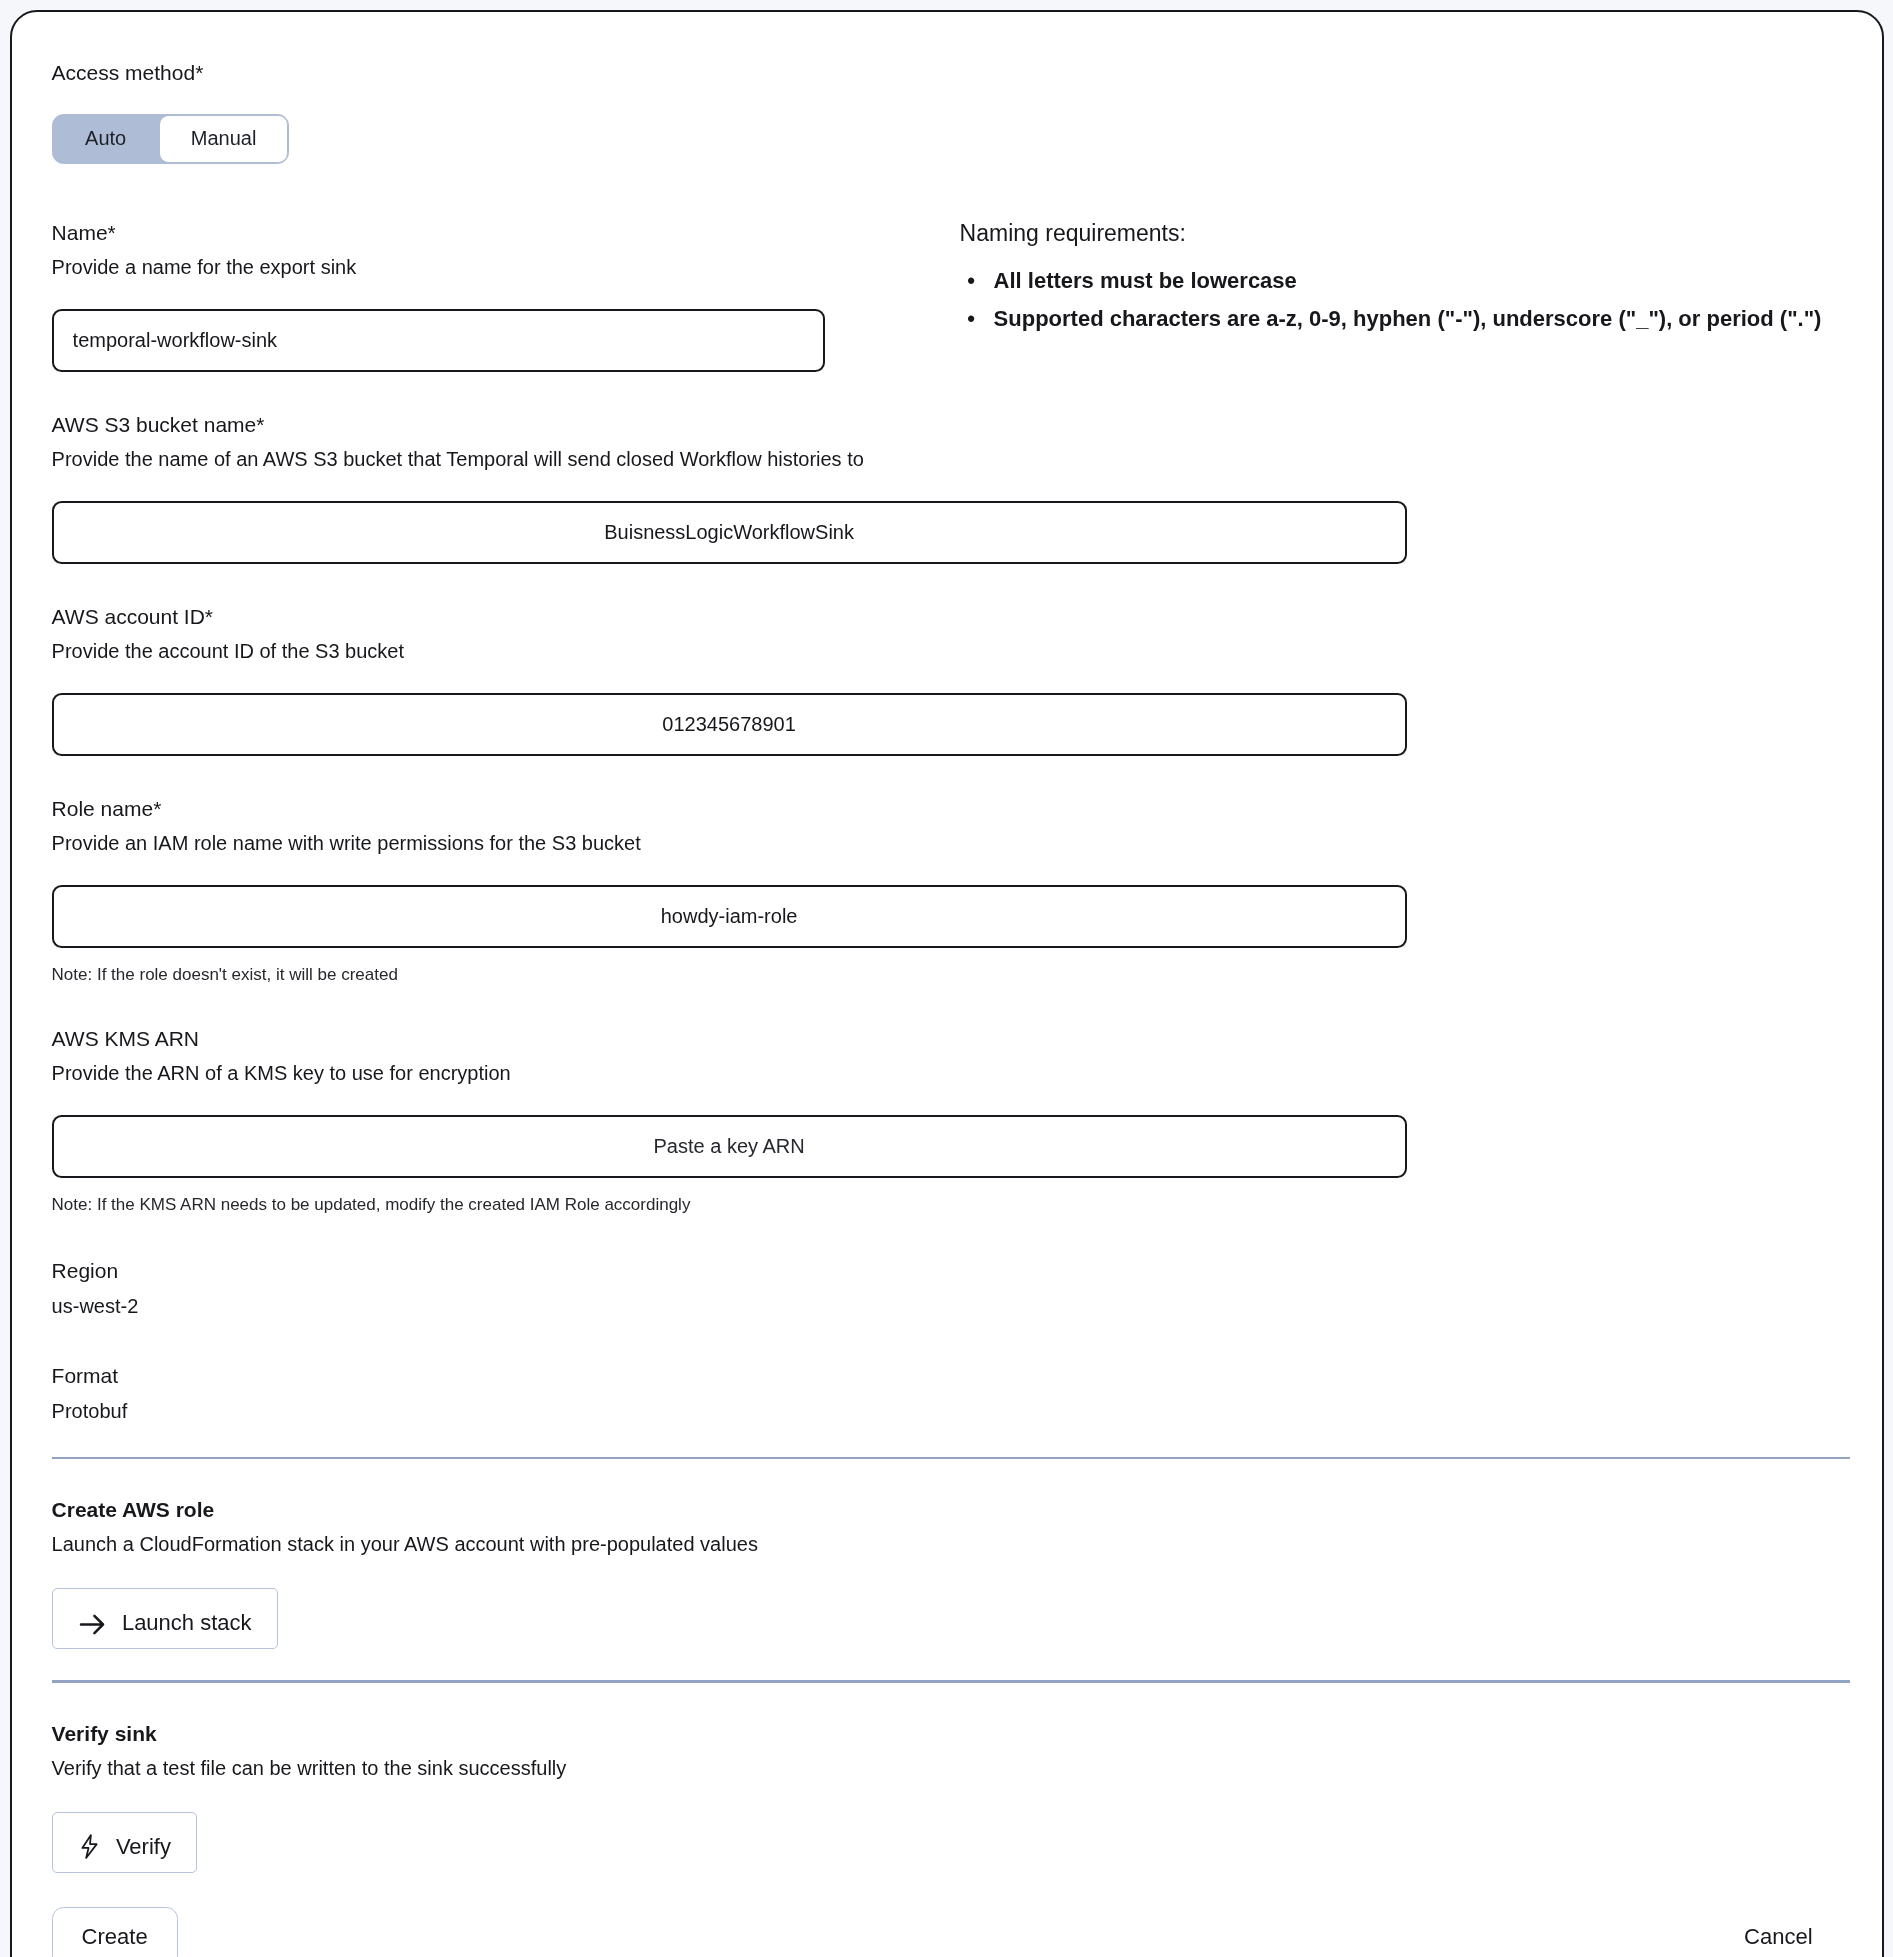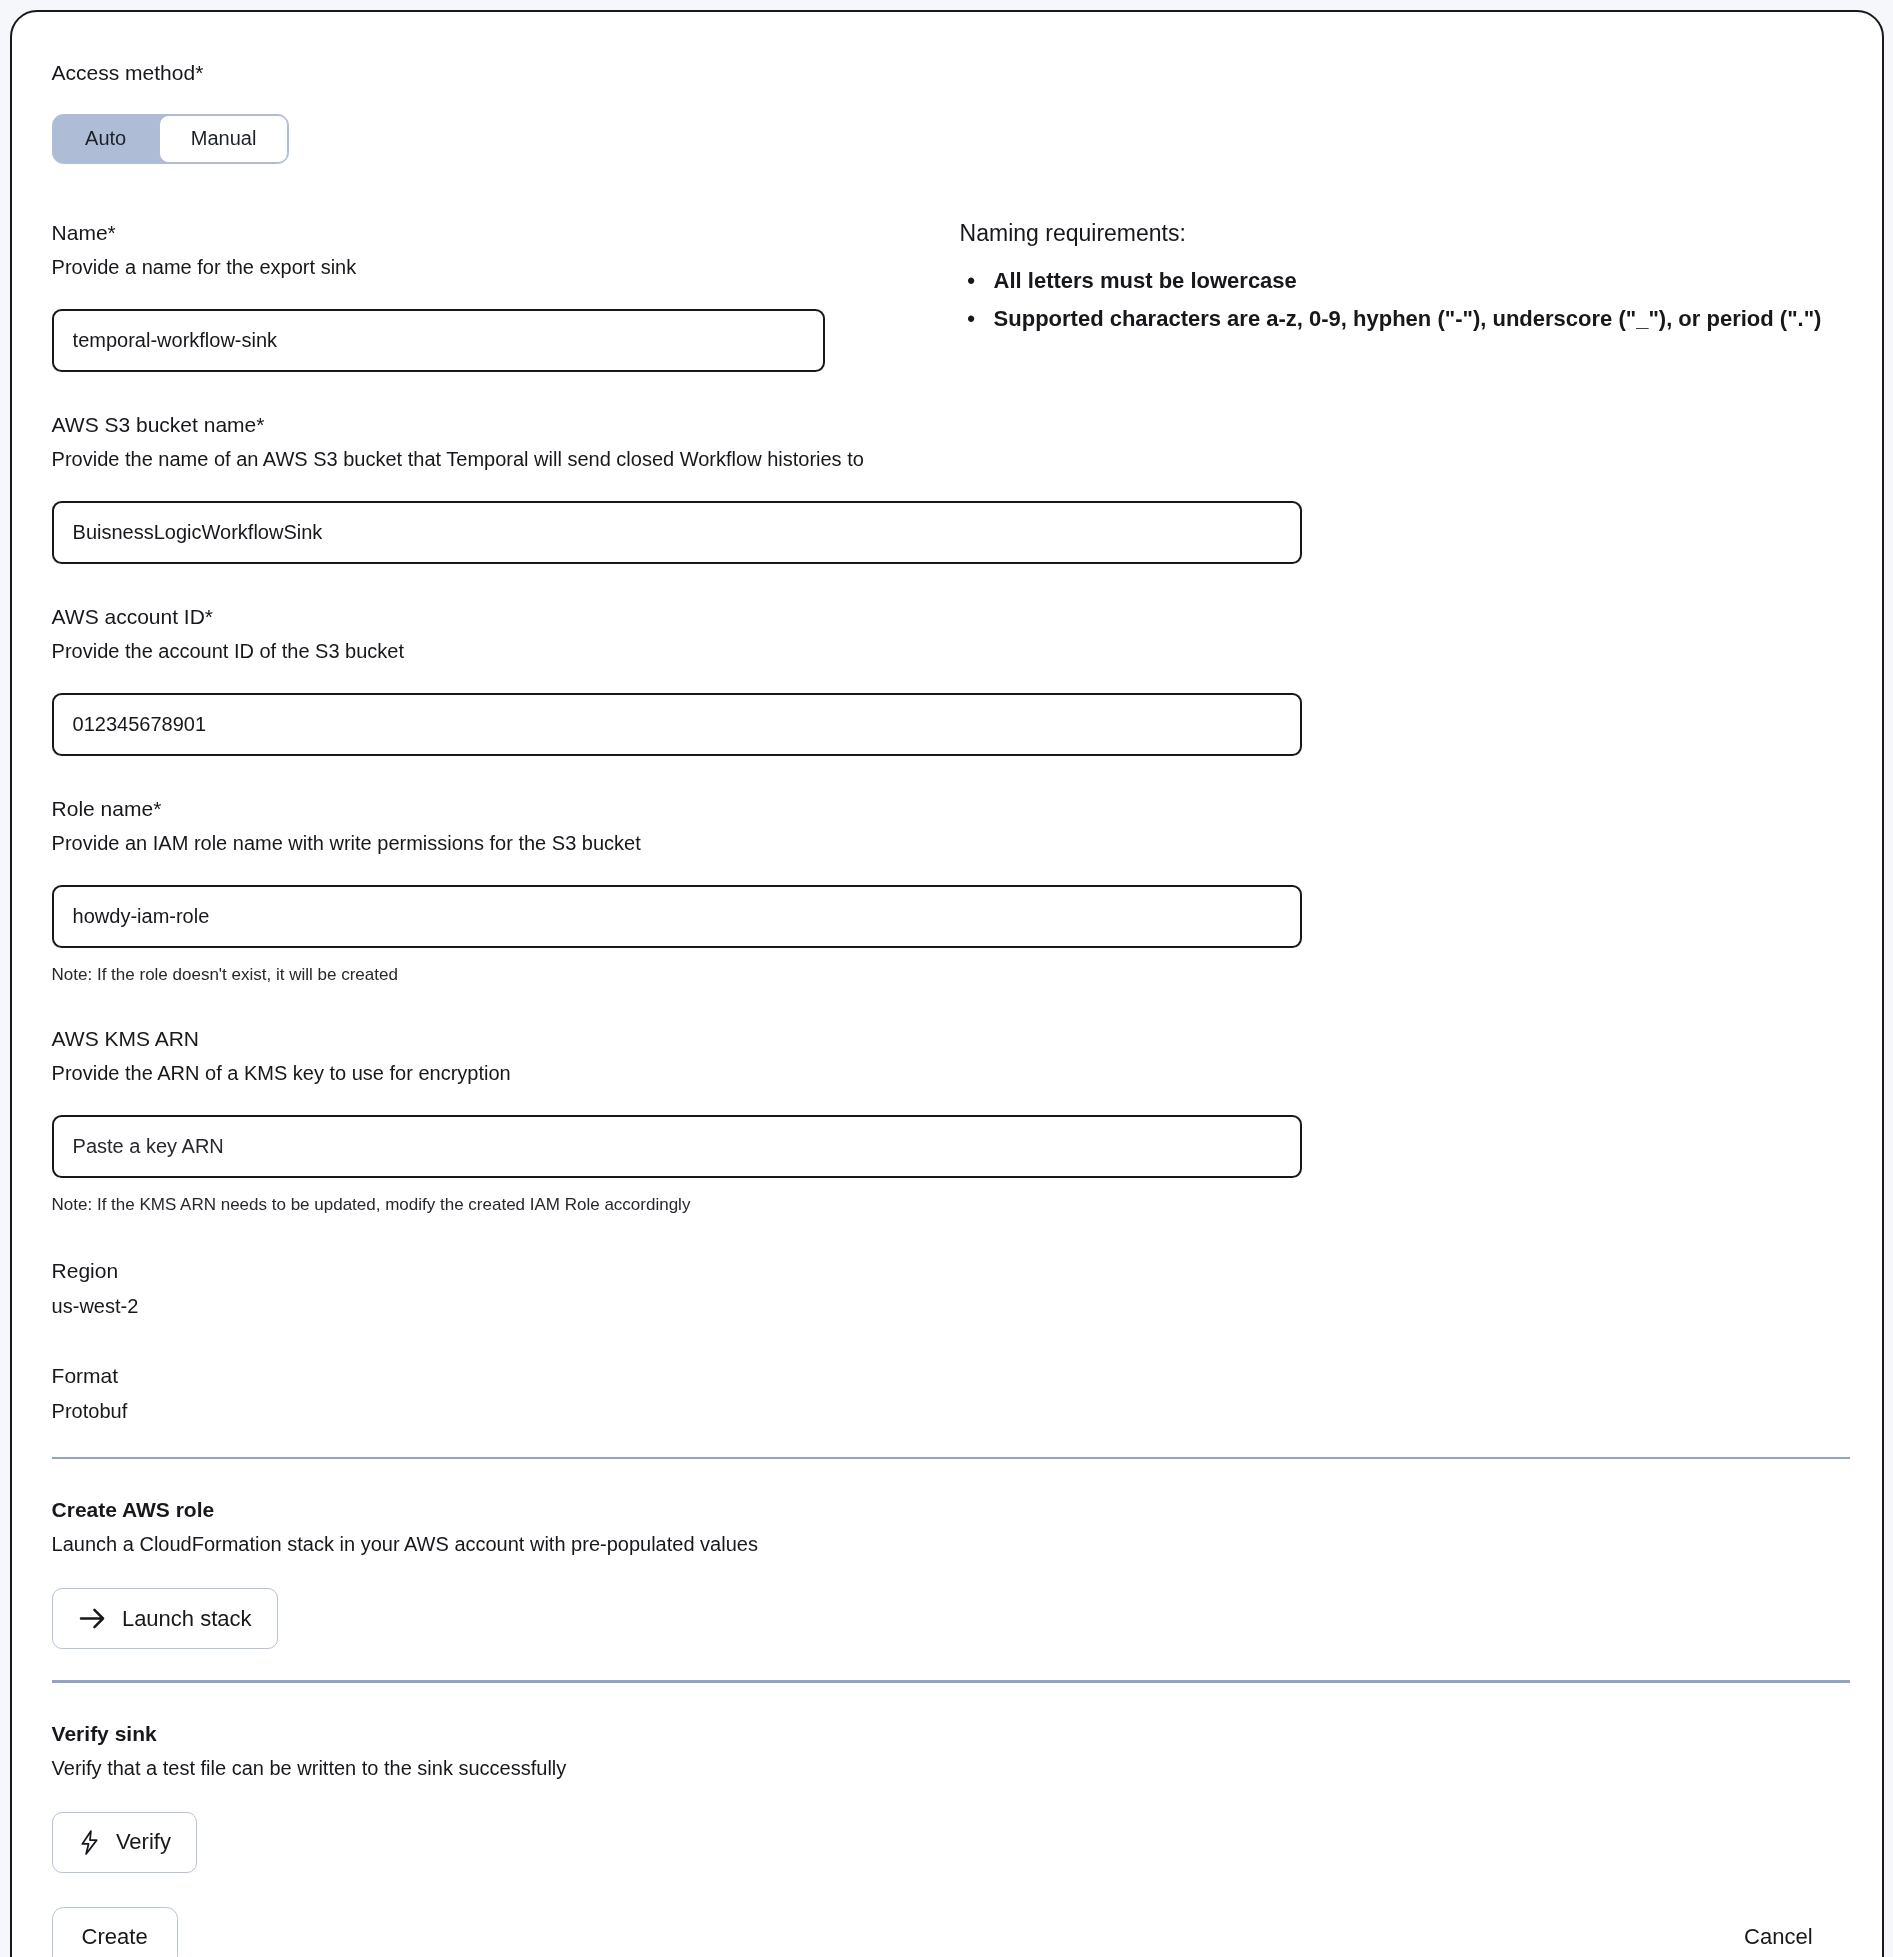--- a/index.html
+++ b/index.html
@@ -30,21 +30,21 @@
     border-radius:9.6px;
     background:#fff;
     font-family:"Liberation Sans", sans-serif;
     font-size:20px;
     color:#17181c;
     padding:0 19px;
     outline:none;
   }
   .text-input::placeholder{color:#26282e;opacity:1;}
   .w-narrow{width:773px;}
-  .w-wide{width:1250px;}
+  .w-wide{width:1355px;text-align:center;}
   .note{font-size:17px;line-height:23px;margin-top:15.3px;color:#26282d;}
   .field{margin-top:38px;}
   
   .toggle{
     display:inline-flex;
     margin-top:27px;
     border:1.9px solid #aebcd6;
     border-radius:11.5px;
     background:#aebcd6;
     overflow:hidden;
@@ -85,27 +85,27 @@
     position:absolute;left:7.6px;top:0;
     font-size:22px;
   }
   .ro-group{margin-top:40px;}
   .ro-value{font-size:20px;line-height:29px;margin-top:6.7px;}
   .divider{height:2.9px;background:#92a4c2;border:none;margin:31px 0 0 0;}
   .section{margin-top:36px;}
   .section-title{font-size:21px;line-height:29px;font-weight:700;}
   .section-desc{font-size:20px;line-height:29px;margin-top:5.7px;}
   .ghost-btn{
-    display:inline-flex;align-items:center;gap:15.3px;
+    display:inline-flex;align-items:flex-end;gap:15.3px;
     margin-top:29px;
     height:61px;
-    padding:0 25px;
+    padding:12px 25px;
     background:#fff;
     border:1.9px solid #b7c3dc;
-    border-radius:10px;
+    border-radius:5px;
     font-family:"Liberation Sans", sans-serif;
     font-size:22px;color:#17181c;
     cursor:pointer;
   }
   .footer{
     display:flex;justify-content:space-between;align-items:center;
     margin-top:34px;
   }
   .create-btn{
     height:61px;padding:0 29px;

